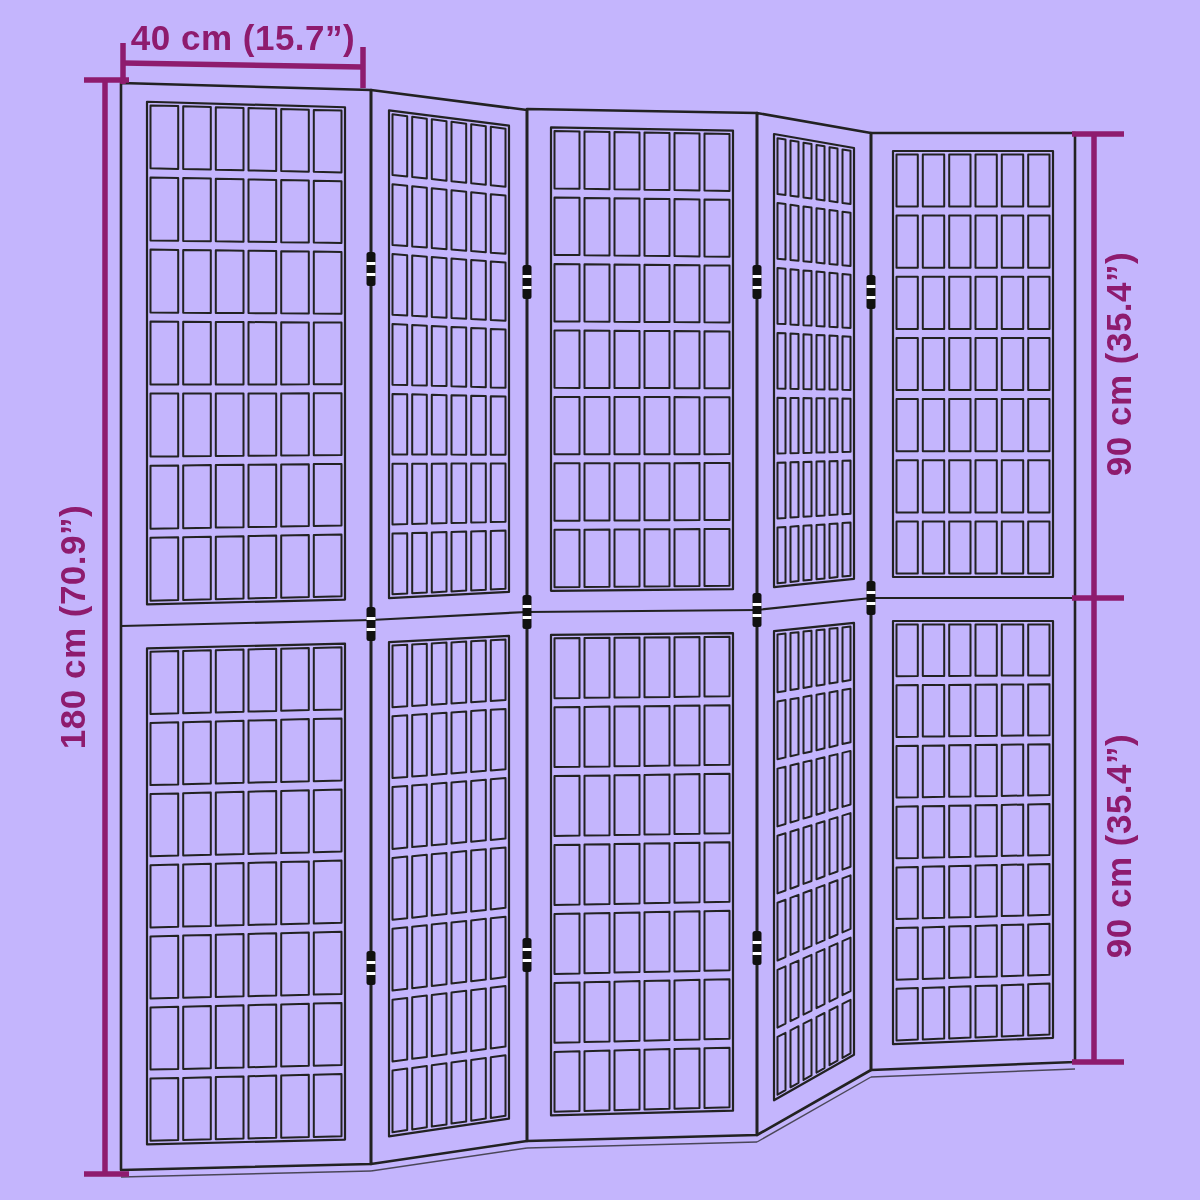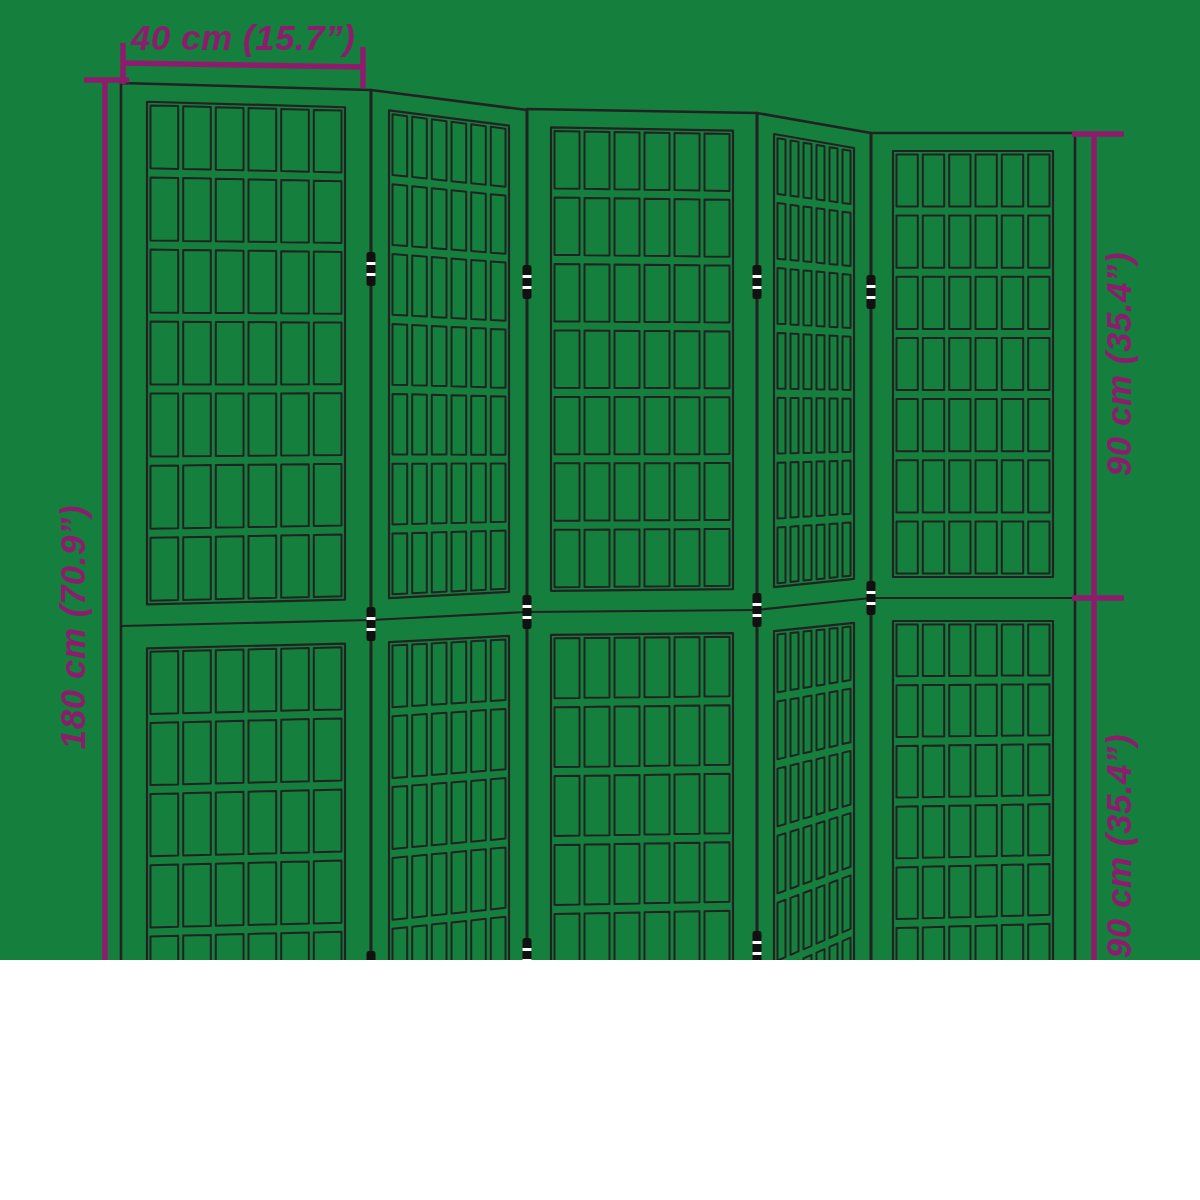--- a/index.html
+++ b/index.html
@@ -1,16 +1,16 @@
 <!DOCTYPE html>
 <html><head>
 <meta charset="utf-8">
 <style>
   html,body{margin:0;padding:0;background:#ffffff;}
-  .stage{position:relative;width:1200px;height:960px;background:#15803d;overflow:hidden;font-style:italic;}
+  .stage{position:relative;width:1200px;height:1200px;background:#c4b5fd;overflow:hidden;}
   svg{display:block;width:1200px;height:1200px;}
   .dim-label{
     font-family:"Liberation Sans", sans-serif;
     font-weight:700;
     font-size:35px;
     letter-spacing:0.5px;
   }
 </style>
 </head>
 <body>

